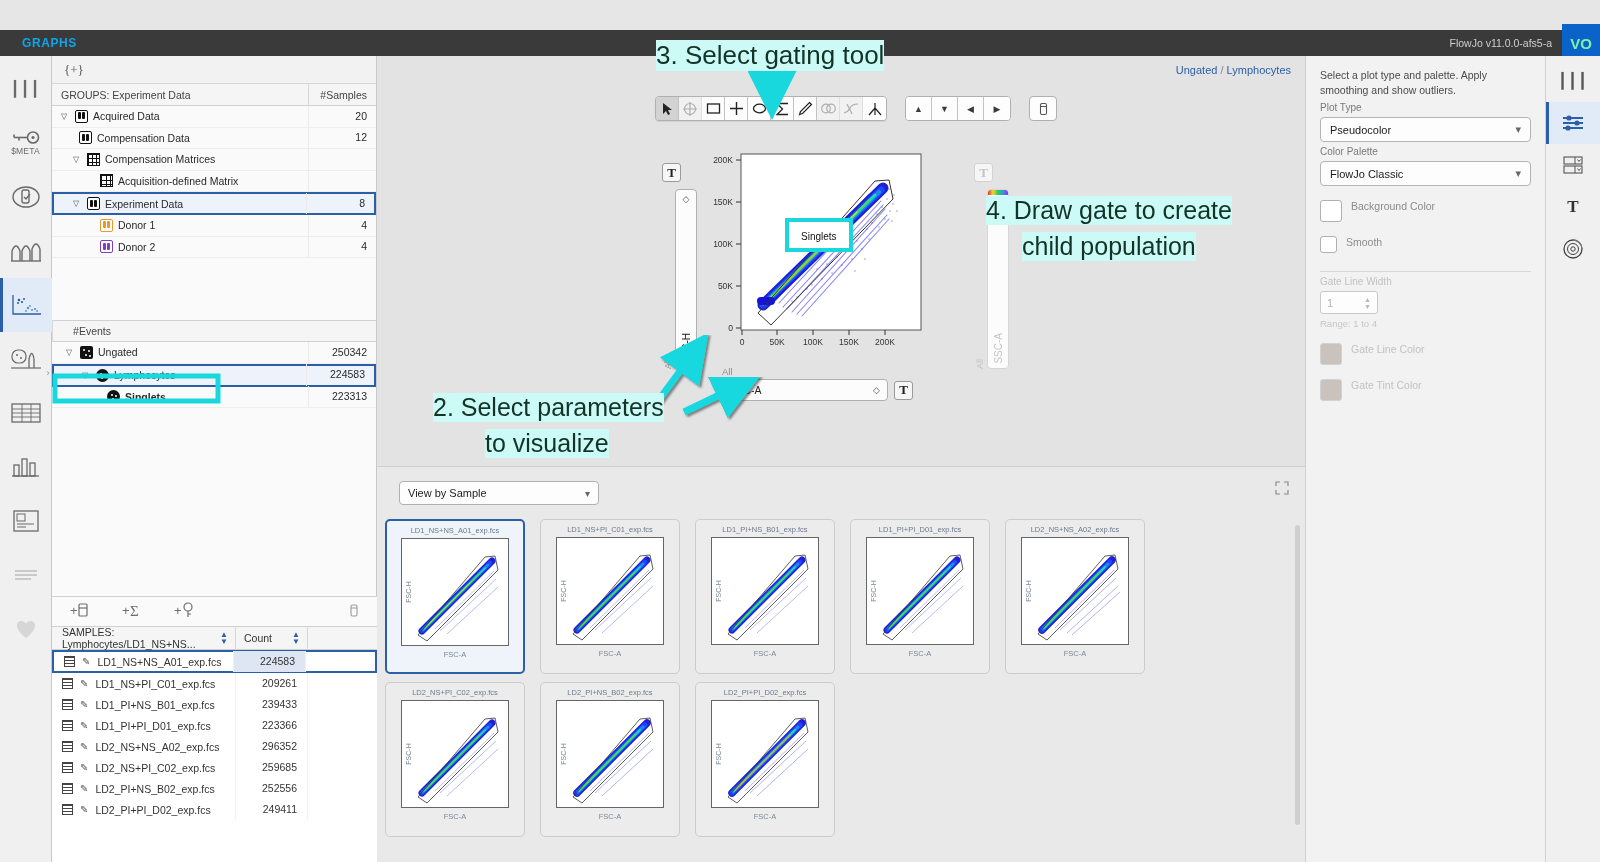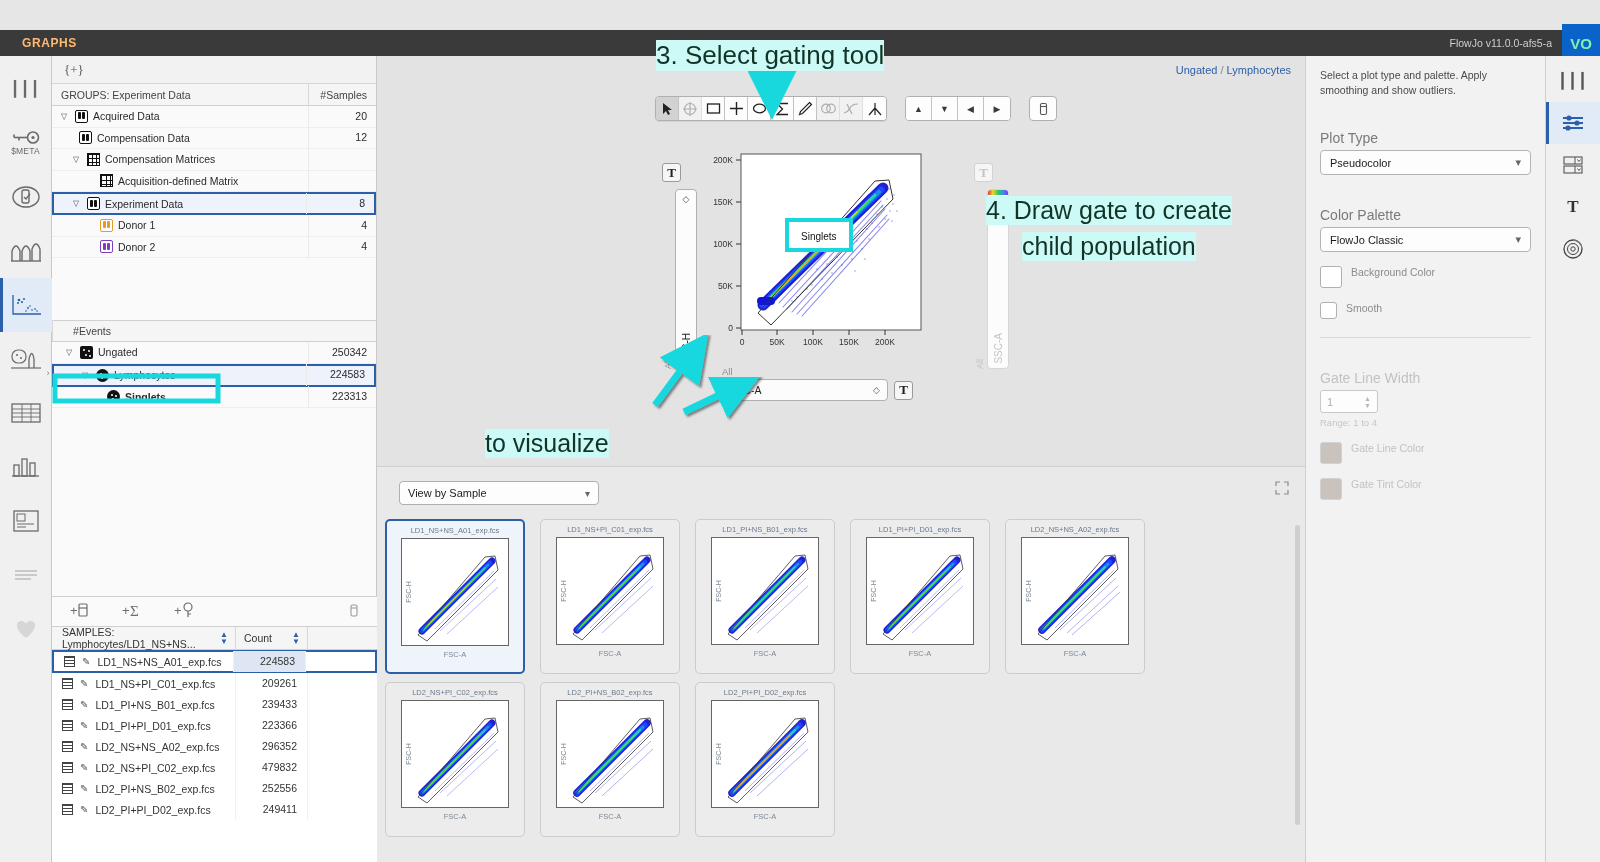--- a/index.html
+++ b/index.html
@@ -20,21 +20,21 @@
   }
   .menubar .mi { cursor: default; }
 
   
   .titlebar {
     position: absolute; left: 0; top: 30px; width: 1600px; height: 26px;
     background: #3a3a3a; color: #fff;
     display: flex; align-items: center;
   }
   .titlebar .tab {
-    color: #fdba74; font-size: 12px; font-weight: bold; letter-spacing: .6px;
+    color: #0ea5e9; font-size: 12px; font-weight: bold; letter-spacing: .6px;
     padding-left: 22px;
   }
   .titlebar .spacer { flex: 1; }
   .titlebar .ver { font-size: 10.5px; color: #cfcfcf; padding-right: 10px; }
   .titlebar .avatar {
     width: 38px; height: 38px; background: #0a63c9; color: #86efac;
     display: flex; align-items: center; justify-content: center;
     font-size: 15px; font-weight: bold;
   }
 
@@ -238,21 +238,21 @@
   .txl { font-size:7.5px; color:#7a8796; margin-top:4px; }
   .tscroll { position:absolute; right:5px; top:58px; width:5px; height:300px;
              background:#cfcfcf; border-radius:3px; }
 
   
   .rightpanel {
     position:absolute; left:1305px; top:56px; width:240px; height:806px;
     background:#f2f2f2; border-left:1px solid #cfcfcf; padding:12px 14px;
   }
   .rp-desc { font-size:10.5px; color:#4a4a4a; line-height:1.45; }
-  .rp-lab { font-size:14px; color:#7a7a7a; margin-top:32px; margin-bottom:4px; }
+  .rp-lab { font-size:10px; color:#7a7a7a; margin-top:4px; margin-bottom:4px; }
   .rp-lab.dis { color:#c2c2c2; }
   .rp-sel {
     height:25px; background:#fdfdfd; border:1px solid #b4b4b4; border-radius:4px;
     display:flex; align-items:center; padding:0 9px; font-size:11px; color:#1a1a1a;
   }
   .rp-sel .cv { margin-left:auto; color:#666; font-size:11px; }
   .rp-check { display:flex; gap:9px; margin-top:14px; }
   .swatch { width:22px; height:22px; border:1px solid #b0b0b0; border-radius:3px; background:#fff; }
   .swatch.grey { background:#c9c2bd; border-color:#d2d2d2; }
   .cbox { width:17px; height:17px; border:1px solid #b0b0b0; border-radius:3px; background:#fff; }
@@ -596,21 +596,21 @@
           </div>
         <div class="h2">296352</div>
         <div class="h3"></div>
       </div>
       <div class="srow">
         <div class="h1">
             <span class="minigrid"></span>
           <span class="pen">✎</span>
           <span>LD2_NS+PI_C02_exp.fcs</span>
           </div>
-        <div class="h2">479832</div>
+        <div class="h2">259685</div>
         <div class="h3"></div>
       </div>
       <div class="srow">
         <div class="h1">
             <span class="minigrid"></span>
           <span class="pen">✎</span>
           <span>LD2_PI+NS_B02_exp.fcs</span>
           </div>
         <div class="h2">252556</div>
         <div class="h3"></div>
@@ -1147,20 +1147,21 @@
     </g>
 
     <g filter="url(#sh)">
       <path d="M980 210 L900 210" stroke="#18d8de" stroke-width="7" marker-end="url(#arrA)" fill="none"></path>
     </g>
 
     <rect x="55" y="376" width="163" height="25" fill="none" stroke="#18d8de" stroke-width="5"></rect>
   </svg>
 
 
+  <div class="annot" style="left:433px; top:393px; font-size:25px;">2. Select parameters</div>
   <div class="annot" style="left:485px; top:429px; font-size:25px;">to visualize</div>
 
   <div class="annot" style="left:656px; top:40px; font-size:26px;">3. Select gating tool</div>
 
   <div class="annot" style="left:986px; top:196px; font-size:25px;">4. Draw gate to create</div>
   <div class="annot" style="left:1022px; top:232px; font-size:25px;text-align:center;">child population</div>
 
 </div>
 
 </body></html>

